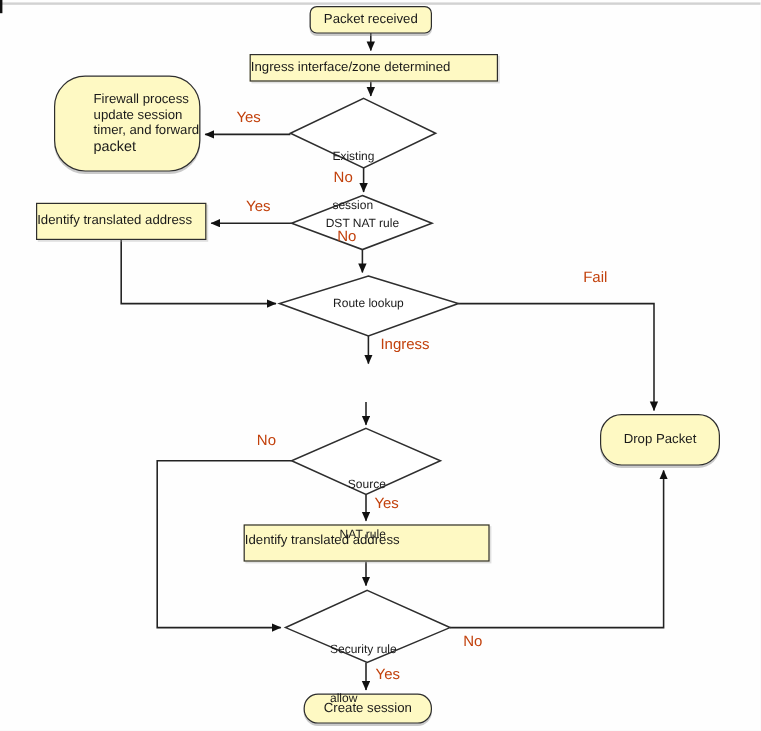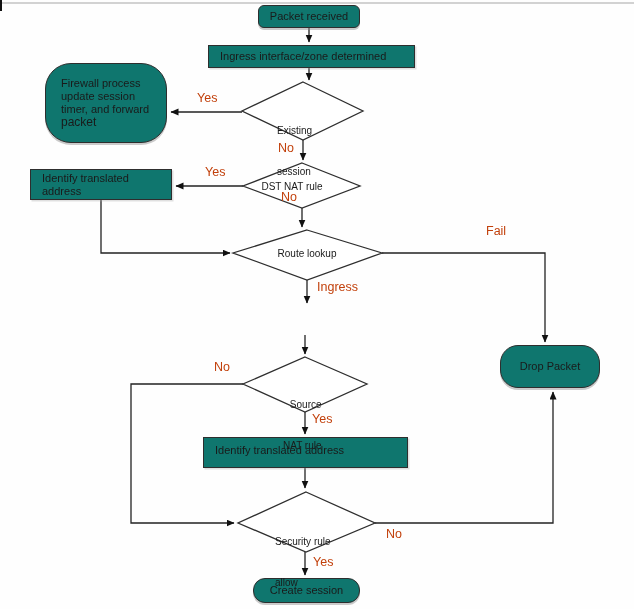--- a/index.html
+++ b/index.html
@@ -3,26 +3,26 @@
 <meta charset="utf-8">
 <style>
   html,body{margin:0;padding:0;background:#f4f4f4;}
   #stage{
     position:relative;width:634px;height:609px;background:#fefefe;
     font-family:"Liberation Sans","DejaVu Sans",sans-serif;
     color:#1a1a1a;overflow:hidden;
   }
   #wires{position:absolute;left:0;top:0;width:634px;height:609px;}
   .node{
-    position:absolute;box-sizing:border-box;background:#0f766e;
+    position:absolute;box-sizing:border-box;background:#fef9c3;
     border:1.3px solid #2e2e2e;font-size:11px;line-height:13px;color:#1a1a1a;
     display:flex;align-items:center;
   }
   .terminator{justify-content:center;text-align:center;box-shadow:0 2px 0 rgba(140,140,140,.45);}
-  .process{padding-left:11px;box-shadow:1.5px 1.5px 0 rgba(170,170,170,.35);}
+  .process{box-shadow:1.5px 1.5px 0 rgba(170,170,170,.35);}
   .dlabel{
     position:absolute;font-size:10px;line-height:13.5px;color:#1a1a1a;
     white-space:pre;z-index:3;
   }
   .dlabel.center{text-align:center;}
   .elabel{
     position:absolute;font-size:12.5px;color:#c2410c;z-index:3;white-space:nowrap;
   }
   #top-rule{position:absolute;left:0;top:2px;width:634px;height:2px;background:#d2d2d2;}
   #left-tick{position:absolute;left:0;top:0;width:2px;height:11px;background:#111;}
@@ -63,21 +63,21 @@
     <polygon points="302,163 360,186 302,208 243,186" fill="#fff" stroke="#2e2e2e" stroke-width="1.3"></polygon>
     <polygon points="307,230 382,253 307,280 233,253" fill="#fff" stroke="#2e2e2e" stroke-width="1.3"></polygon>
     <polygon points="305,357 367,384 305,412 243,384" fill="#fff" stroke="#2e2e2e" stroke-width="1.3"></polygon>
     <polygon points="306,492 375,523 306,552 238,523" fill="#fff" stroke="#2e2e2e" stroke-width="1.3"></polygon>
   </svg>
 
   <div class="node terminator" style="left:258px;top:5px;width:102px;height:23px;border-radius:6px;">Packet received</div>
 
   <div class="node process" style="left:208px;top:45px;width:207px;height:23px;">Ingress interface/zone determined</div>
 
-  <div class="node terminator multiline" style="left:45px;top:63px;width:122px;height:80px;border-radius:26px;justify-content:flex-start;padding-left:15px;text-align:left;">
+  <div class="node terminator multiline" style="left:45px;top:63px;width:122px;height:80px;border-radius:26px;justify-content:flex-end;padding-left:15px;text-align:left;">
     <div>
       <div>Firewall process</div>
       <div>update session</div>
       <div>timer, and forward</div>
       <div style="font-size:12px;">packet</div>
     </div>
   </div>
 
   <div class="node process" style="left:30px;top:169px;width:142px;height:31px;">Identify translated address</div>
 
@@ -86,21 +86,21 @@
 
   <div class="node terminator" style="left:253px;top:578px;width:107px;height:25px;border-radius:12px;">Create session</div>
 
   <div class="node terminator" style="left:500px;top:345px;width:100px;height:43px;border-radius:18px;">Drop Packet</div>
 
   <div class="dlabel multiline" style="left:277px;top:97px;">
     <div>Existing</div>
     <div>session</div>
   </div>
 
-  <div class="dlabel center" style="left:242px;top:180px;width:100px;">DST NAT rule</div>
+  <div class="dlabel center" style="left:252px;top:180px;width:100px;">DST NAT rule</div>
 
   <div class="dlabel center" style="left:257px;top:247px;width:100px;">Route lookup</div>
 
   <div class="dlabel multiline" style="left:283px;top:371px;text-align:right;">
     <div>Source</div>
     <div>NAT rule</div>
   </div>
 
   <div class="dlabel multiline" style="left:275px;top:508px;">
     <div>Security rule</div>

